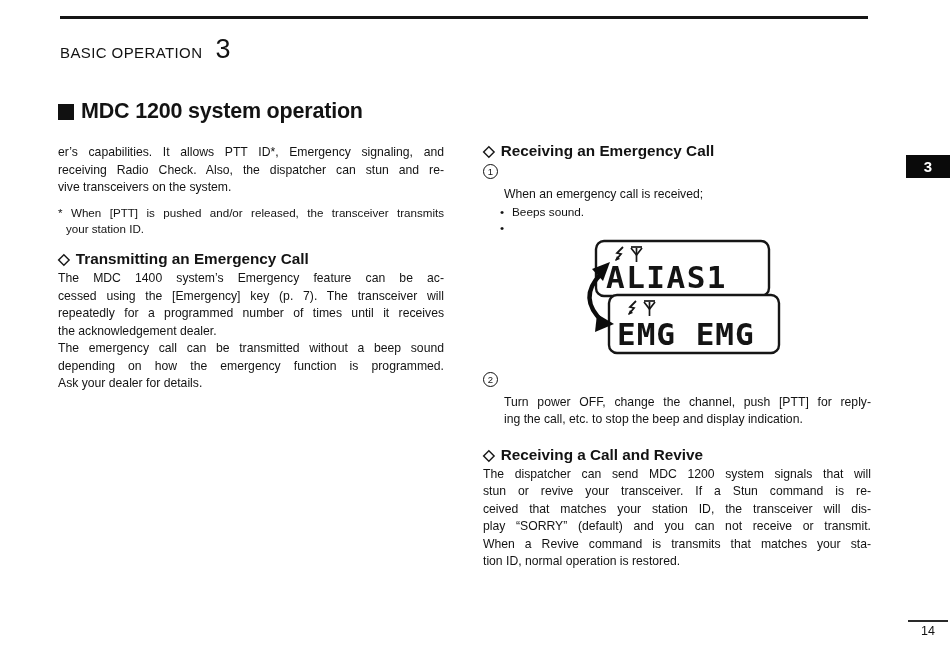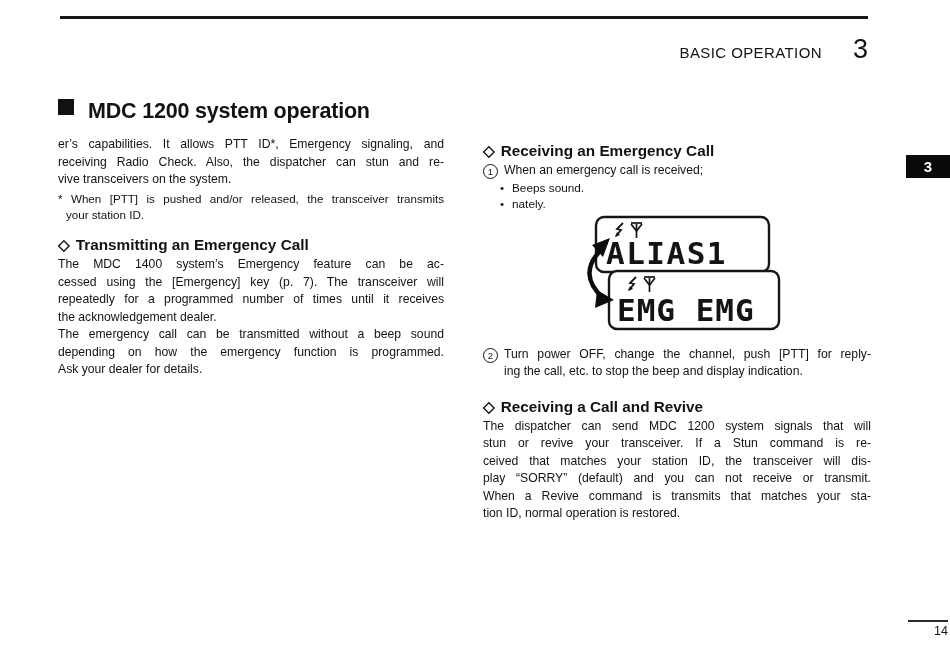--- a/index.html
+++ b/index.html
@@ -6,67 +6,67 @@
   body {
     width:950px; height:670px; position:relative; overflow:hidden;
     background:#ffffff; color:#131313;
     font-family:"Liberation Sans", sans-serif;
     -webkit-font-smoothing:antialiased;
   }
   .abs { position:absolute; }
 
   
   #top-rule { left:60px; top:16px; width:808px; height:3px; background:#161616; }
-  #header { top:34px; left:60px; width:808px; display:flex; justify-content:flex-end; align-items:baseline; gap:31px; }
+  #header { top:34px; left:60px; width:808px; display:flex; justify-content:flex-start; align-items:baseline; gap:13px; }
   #header .sect { font-size:15px; letter-spacing:0.4px; }
   #header .chap { font-size:27px; }
 
   
   #side-tab { left:906px; top:155px; width:44px; height:23px; background:#0a0a0a; color:#fff;
     display:flex; align-items:center; justify-content:center; font-size:15px; font-weight:bold; }
 
   
   #col-left  { left:58px;  top:99px;  width:386px; }
   #col-right { left:483px; top:141px; width:388px; }
 
-  .h1row { display:flex; gap:14px; margin:0 0 12px 0; }
+  .h1row { display:flex; align-items:center; gap:7px; margin:0 0 20px 0; }
   .sq { width:16px; height:16px; background:#111; flex:none; }
   .h1t { font-size:21.5px; font-weight:bold; letter-spacing:-0.2px; white-space:nowrap; }
 
   .h2row { display:flex; align-items:baseline; gap:6px; font-size:15.3px; font-weight:bold;
            line-height:19px; white-space:nowrap; }
   .h2row .dia { font-weight:bold; }
   .h2-trans { margin:12px 0 2px 0; }
   .h2-recv  { margin:0 0 2px 0; }
   .h2-stun  { margin:16px 0 2px 0; }
 
   .body-text { font-size:12.2px; line-height:17.5px; }
   .jline { text-align:justify; text-align-last:justify; }
   .jlast { text-align-last:left; }
 
-  .footnote { font-size:11.6px; line-height:16.4px; margin-top:2px; }
+  .footnote { font-size:11.6px; line-height:16.4px; margin-top:8px; }
   .footnote div:nth-child(2) { padding-left:8px; }
 
   .step { display:flex; gap:6px; font-size:12.2px; line-height:17.5px; }
   .stepnum { flex:none; width:13px; height:13px; border:1.2px solid #111; border-radius:50%;
     font-size:9.5px; line-height:13px; text-align:center; margin-top:2px; }
-  .slines { flex:1; min-width:0; }
+  .slines { flex:1; min-width:0;margin-top:24px; }
 
   .bullets { margin-left:17px; font-size:11.8px; line-height:16px; }
   .bullet { display:flex; gap:4px; }
   .bmark { flex:none; width:8px; }
   .blines { flex:1; min-width:0; }
 
   #lcd-figure { display:block; margin:2px 0 0 98px; }
 
   .lcd-text { font-family:"DejaVu Sans Mono", monospace; font-weight:bold; fill:#141414; }
 
   
   #page-num { left:908px; top:620px; width:40px; border-top:2px solid #2a2a2a;
-    text-align:right; font-size:12.5px; padding-top:2px; }
+    text-align:center; font-size:12.5px; padding-top:2px; }
 </style>
 </head>
 <body>
 
 <div class="abs" id="top-rule"></div>
 
 <div class="abs" id="header">
   <span class="sect">BASIC OPERATION</span>
   <span class="chap">3</span>
 </div>
@@ -126,21 +126,20 @@
   <div class="bullets">
     <div class="bullet">
       <span class="bmark">•</span>
       <div class="blines">
           <div class="jline jlast">Beeps sound.</div>
         </div>
     </div>
     <div class="bullet">
       <span class="bmark">•</span>
       <div class="blines">
-          <div class="jline jlast">nately.</div>
         </div>
     </div>
   </div>
 
   <svg id="lcd-figure" width="202" height="122" viewBox="0 0 202 122">
 
     <g>
       <rect x="15" y="3" width="173" height="55" rx="8" fill="#fff" stroke="#161616" stroke-width="2.4"></rect>
       <g stroke="#161616" stroke-width="1.8" fill="none">
         <polyline points="42,9 36,15 40,16 35,22"></polyline>

